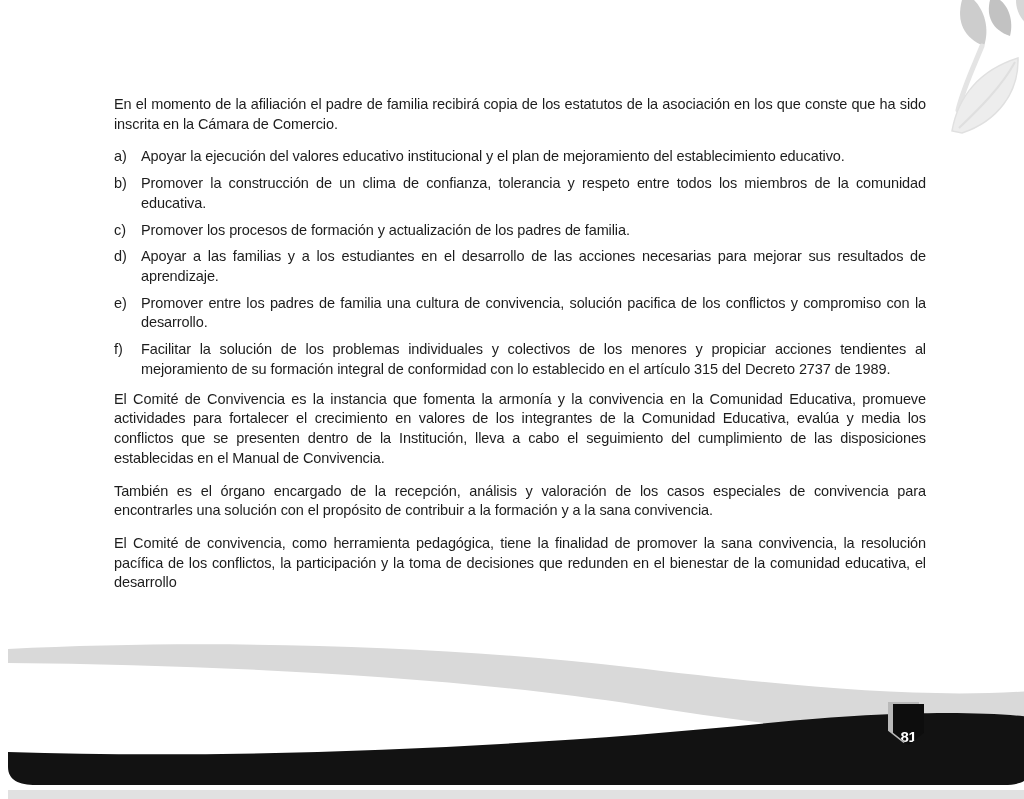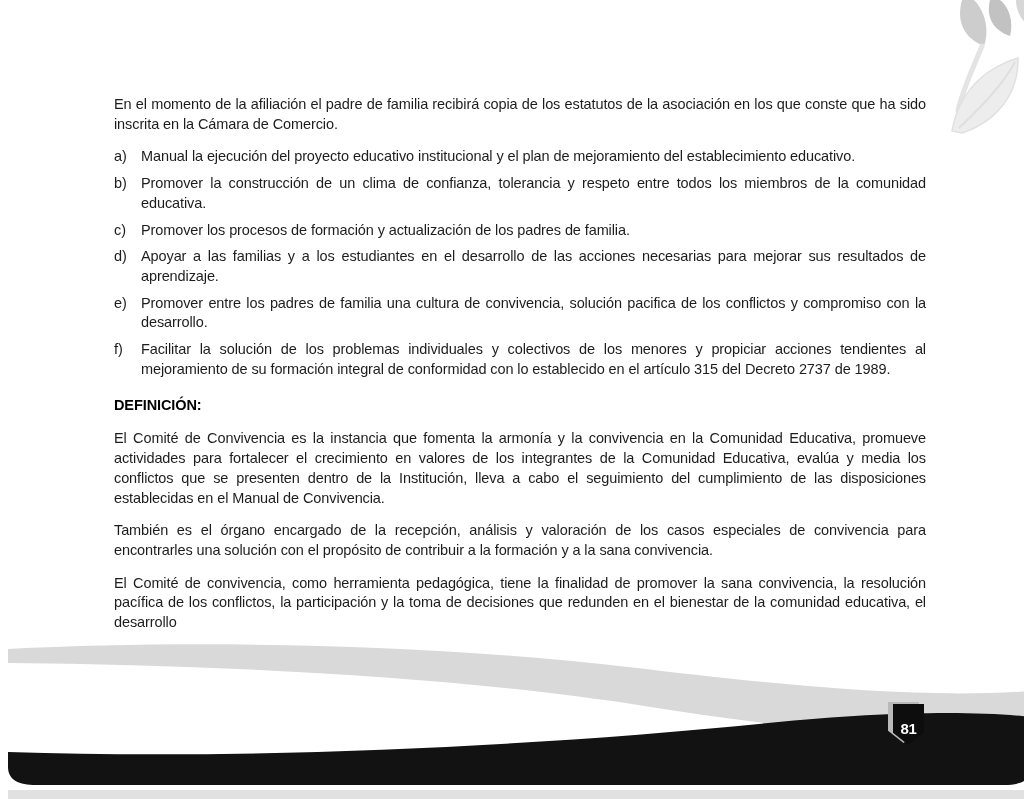--- a/index.html
+++ b/index.html
@@ -58,21 +58,21 @@
     position:absolute; right:128px; bottom:44px; z-index:4;
     color:#f2f2f2; font-family:"Liberation Serif", serif;
     font-style:italic; font-size:13px; white-space:nowrap;
   }
   .footer-credit strong { font-weight:bold; }
 
   .page-badge {
     position:absolute; right:108px; bottom:54px; z-index:5;
     width:31px; height:41px; background:#0d0d0d;
     clip-path:polygon(0 0, 100% 0, 100% 70%, 50% 100%, 0 70%);
-    display:flex; justify-content:center; align-items:center;
+    display:flex; justify-content:center; align-items:flex-end;
     padding-top:7px;
   }
   .page-badge .num {
     color:#ffffff; font-weight:bold; font-size:15px; letter-spacing:-0.3px;
   }
   .page-badge-shadow {
     position:absolute; right:113px; bottom:56px; z-index:4;
     width:31px; height:41px; background:#b9b9b9;
     clip-path:polygon(0 0, 100% 0, 100% 70%, 50% 100%, 0 70%);
   }
@@ -92,21 +92,21 @@
   </svg>
 
   <main class="content">
 
     <p>En el momento de la afiliación el padre de familia recibirá copia de los estatutos de la asociación en los que conste que ha sido inscrita en la Cámara de Comercio.</p>
 
 
     <ol class="lettered">
       <li>
         <span class="marker">a)</span>
-        <span class="li-text">Manual la ejecución del proyecto educativo institucional y el plan de mejoramiento del establecimiento educativo.</span>
+        <span class="li-text">Apoyar la ejecución del valores educativo institucional y el plan de mejoramiento del establecimiento educativo.</span>
       </li>
       <li>
         <span class="marker">b)</span>
         <span class="li-text">Promover la construcción de un clima de confianza, tolerancia y respeto entre todos los miembros de la comunidad educativa.</span>
       </li>
       <li>
         <span class="marker">c)</span>
         <span class="li-text">Promover los procesos de formación y actualización de los padres de familia.</span>
       </li>
       <li>
@@ -117,21 +117,20 @@
         <span class="marker">e)</span>
         <span class="li-text">Promover entre los padres de familia una cultura de convivencia, solución pacifica de los conflictos y compromiso con la desarrollo.</span>
       </li>
       <li>
         <span class="marker">f)</span>
         <span class="li-text">Facilitar la solución de los problemas individuales y colectivos de los menores y propiciar acciones tendientes al mejoramiento de su formación integral de conformidad con lo establecido en el artículo 315 del Decreto 2737 de 1989.</span>
       </li>
     </ol>
 
 
-    <h3 class="doc-subheading">DEFINICIÓN:</h3>
 
     <p>El Comité de Convivencia es la instancia que fomenta la armonía y la convivencia en la Comunidad Educativa, promueve actividades para fortalecer el crecimiento en valores de los integrantes de la Comunidad Educativa, evalúa y media los conflictos que se presenten dentro de la Institución, lleva a cabo el seguimiento del cumplimiento de las disposiciones establecidas en el Manual de Convivencia.</p>
 
     <p>También es el órgano encargado de la recepción, análisis y valoración de los casos especiales de convivencia para encontrarles una solución con el propósito de contribuir a la formación y a la sana convivencia.</p>
 
 
     <p>El Comité de convivencia, como herramienta pedagógica, tiene la finalidad de promover la sana convivencia, la resolución pacífica de los conflictos, la participación y la toma de decisiones que redunden en el bienestar de la comunidad educativa, el desarrollo</p>
 
   </main>
 

